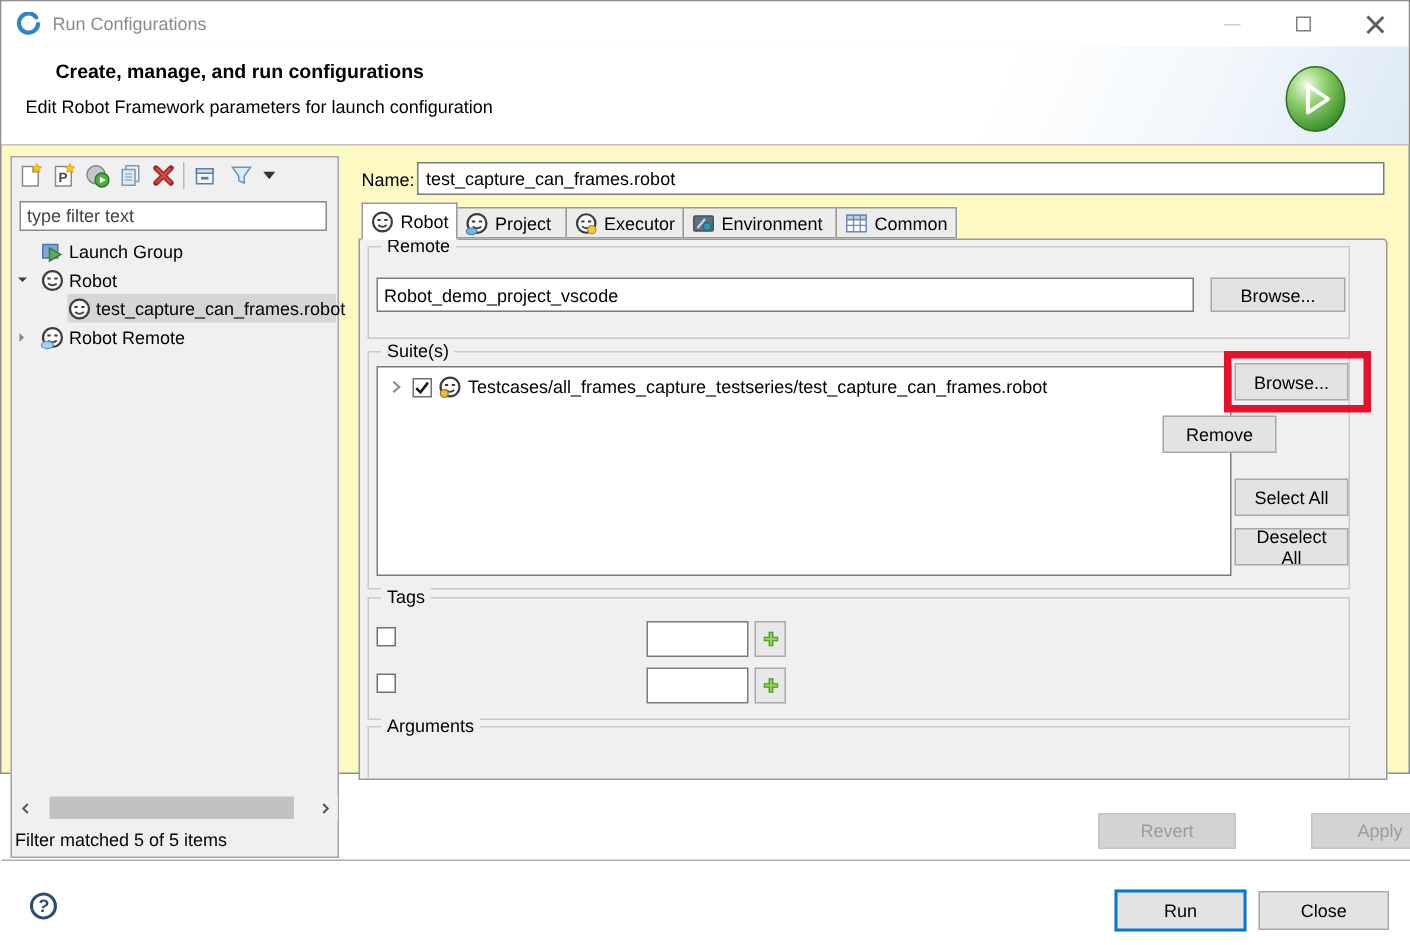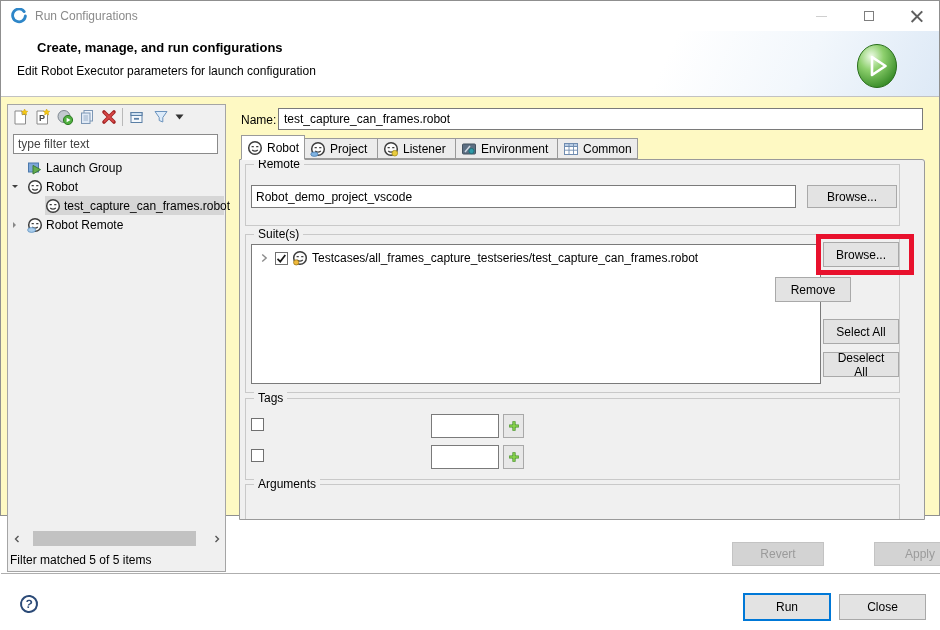--- a/index.html
+++ b/index.html
@@ -204,21 +204,21 @@
     <div class="winbtn" style="left:845px">
         <span class="glyph-max"></span>
       </div>
     <div class="winbtn" style="left:893px">
         <span class="glyph-close"></span>
       </div>
   </div>
 
   <div class="banner">
     <div class="banner-title">Create, manage, and run configurations</div>
-    <div class="banner-sub">Edit Robot Executor parameters for launch configuration</div>
+    <div class="banner-sub">Edit Robot Framework parameters for launch configuration</div>
     <svg class="abs" style="left:855px;top:12px" width="42" height="46">
         <use href="#sym-play-big"></use>
       </svg>
   </div>
 
   <div class="lpanel"></div>
 
   <div class="ticon" style="left:11px">
       <svg width="18" height="18">
         <use href="#sym-page-star"></use>
@@ -321,21 +321,21 @@
   <div class="tab" style="left:303px;width:74px">
     <svg class="ic">
         <use href="#sym-robot-listener"></use>
       </svg>
     <span>Project</span>
   </div>
   <div class="tab" style="left:376px;width:79px">
     <svg class="ic">
         <use href="#sym-robot-executor"></use>
       </svg>
-    <span>Listener</span>
+    <span>Executor</span>
   </div>
   <div class="tab" style="left:454px;width:103px">
     <svg class="ic">
         <use href="#sym-env"></use>
       </svg>
     <span>Environment</span>
   </div>
   <div class="tab" style="left:556px;width:81px">
     <svg class="ic">
         <use href="#sym-common"></use>

